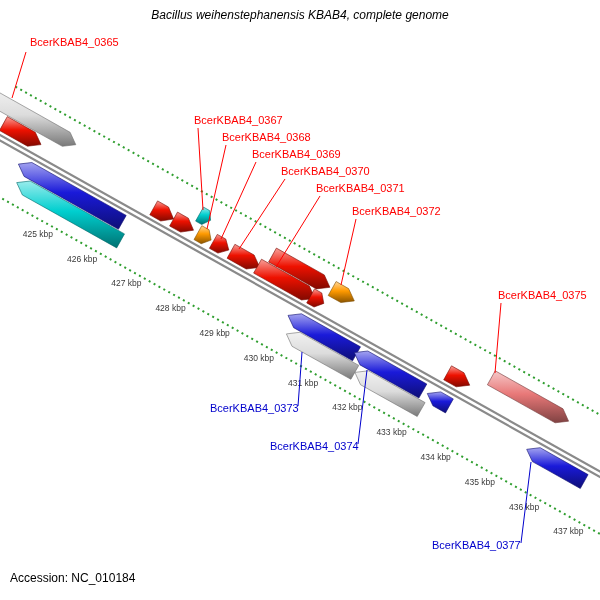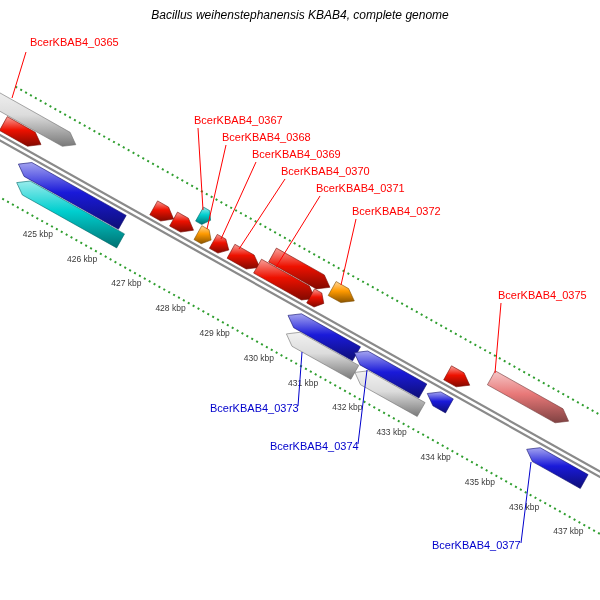--- a/index.html
+++ b/index.html
@@ -111,13 +111,14 @@
       <line x1="501" y1="303" x2="495" y2="373" stroke="#ff0000" stroke-width="1"></line>
       <text x="498" y="299" font-size="11" fill="#ff0000">BcerKBAB4_0375</text>
       <line x1="298" y1="406" x2="302" y2="352" stroke="#0000cc" stroke-width="1"></line>
       <text x="210" y="412" font-size="11" fill="#0000cc">BcerKBAB4_0373</text>
       <line x1="358" y1="444" x2="367" y2="370" stroke="#0000cc" stroke-width="1"></line>
       <text x="270" y="450" font-size="11" fill="#0000cc">BcerKBAB4_0374</text>
       <line x1="521" y1="543" x2="531" y2="462" stroke="#0000cc" stroke-width="1"></line>
       <text x="432" y="549" font-size="11" fill="#0000cc">BcerKBAB4_0377</text>
     </svg>
 
+  <div id="footer-accession" class="footer-text">Accession: NC_010184</div>
 </div>
 
 </body></html>

